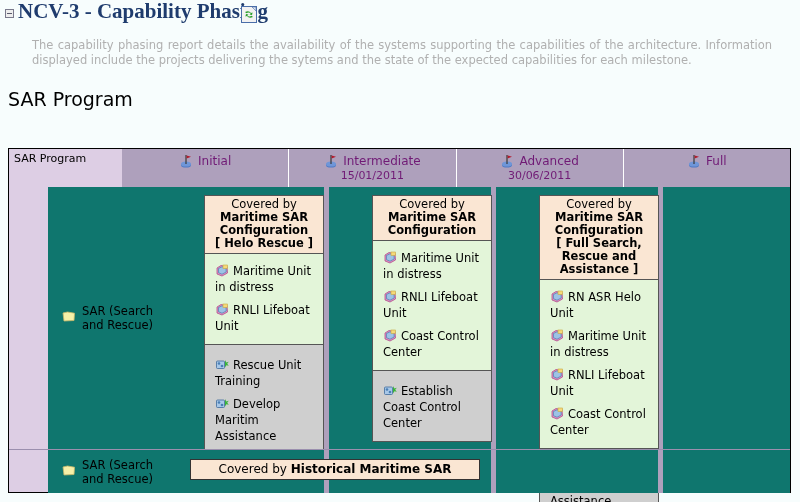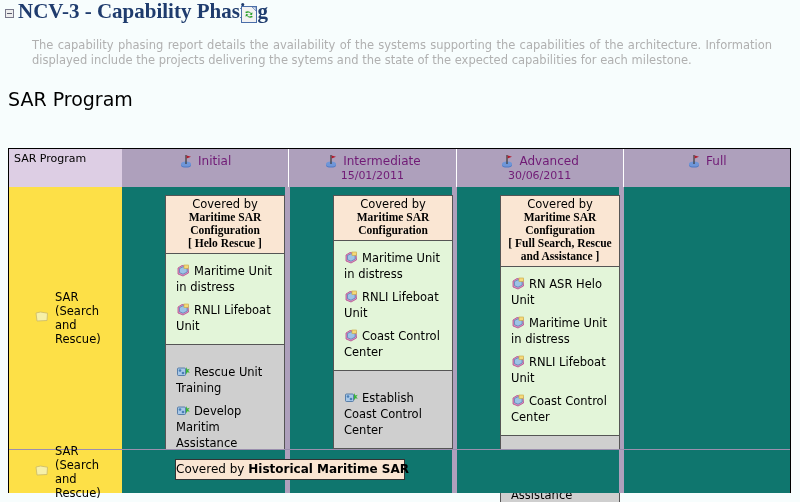--- a/index.html
+++ b/index.html
@@ -139,28 +139,29 @@
     width: 100%;
     box-sizing: border-box;
     position: relative;
   }
   .mrow.row-main { height: 262px; }
   .mrow.row-hist { height: 44px; border-top: 1px solid #9b8fae; }
 
   .row-label {
     flex: 0 0 113px;
     width: 113px;
-    background: #fde047;
+    background: #0f766e;
     box-sizing: border-box;
     font-size: 11.5px;
     color: #000;
     display: flex;
     align-items: center;
-    padding-left: 26px;
+    padding-left: 14px;
     line-height: 14px;
+    margin-left: 39px;
   }
   .row-label .cap-icon {
     margin-right: 6px;
     flex: 0 0 14px;
   }
   .row-lanes {
     flex: 1 1 auto;
     position: relative;
     background: #0f766e;
   }
@@ -183,29 +184,29 @@
   .cfg-head {
     background: #fae6d3;
     text-align: center;
     font-size: 11.5px;
     color: #000;
     padding: 2px 2px 3px 2px;
     line-height: 13px;
     border-bottom: 1px solid #555;
   }
   .cfg-head .cb { font-weight: normal; }
-  .cfg-head .cname { font-weight: bold; display: block; font-family: Liberation Serif, serif; }
+  .cfg-head .cname { font-weight: bold; display: block; }
   .cfg-systems {
     background: #e3f5d9;
     padding: 2px 2px 3px 3px;
     border-bottom: 1px solid #555;
   }
   .cfg-projects {
     background: #cfcfcf;
-    padding: 12px 2px 3px 3px;
+    padding: 5px 2px 3px 3px;
   }
   .item {
     font-size: 11.5px;
     color: #000;
     line-height: 16px;
     margin: 7px;
   }
   .item .ico {
     display: inline-block;
     vertical-align: -3px;
@@ -432,21 +433,21 @@
           <svg width="14" height="13" viewBox="0 0 14 13">
             <path d="M1 3 L5.5 2 L12.5 3.2 L12 10.5 L2 11 Z" fill="#f6f0a8" stroke="#c9b96a" stroke-width="0.8"></path>
           </svg>
         </span>
         <span>SAR (Search and Rescue)</span>
       </div>
       <div class="row-lanes">
         <div class="lane-divider" style="left:163px;top:0;bottom:0;"></div>
         <div class="lane-divider" style="left:330px;top:0;bottom:0;"></div>
         <div class="lane-divider" style="left:497px;top:0;bottom:0;"></div>
-        <div class="hist-bar" style="left:53px;width:230px;">
+        <div class="hist-bar" style="left:29px;width:290px;">
           <span>Covered by</span>
           <b>Historical Maritime SAR</b>
         </div>
       </div>
     </div>
 
   </div>
 </div>
 
 </body></html>

